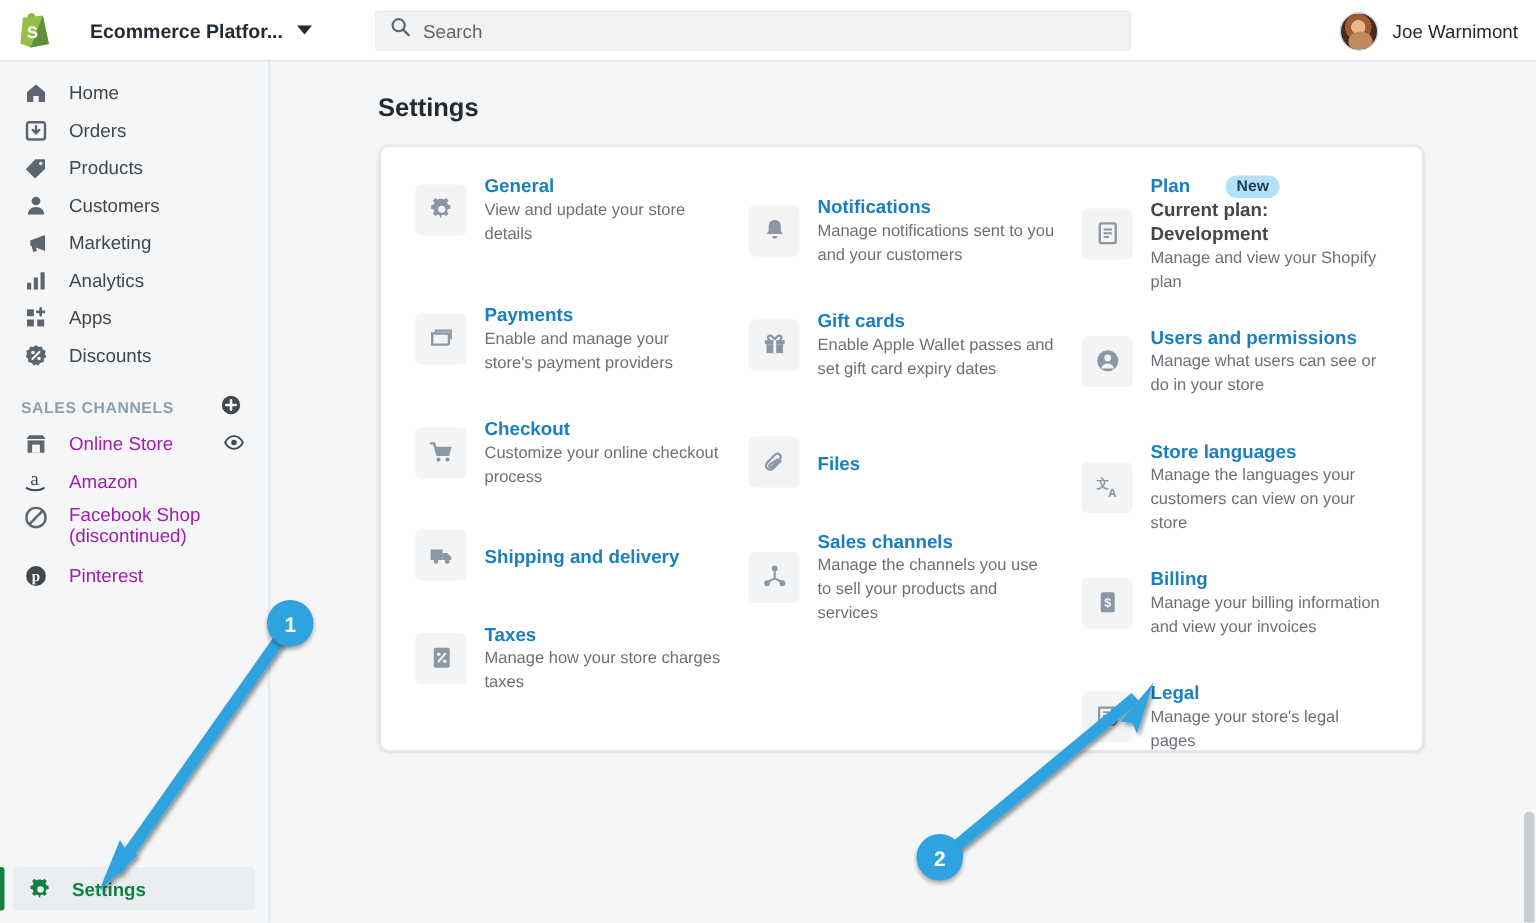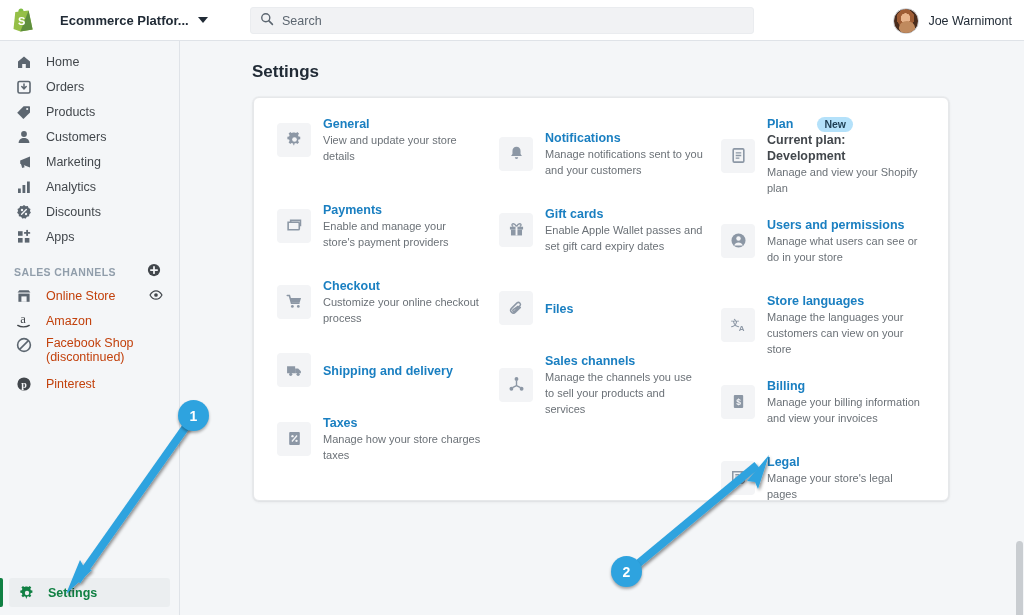--- a/index.html
+++ b/index.html
@@ -65,21 +65,21 @@
   .nav-list .nav-item { margin-bottom: 0; height: 25px; }
   .section-head {
     display: flex; align-items: center; justify-content: space-between;
     padding: 0 18px 0 14px; height: 22px; margin-top: 12px;
   }
   .section-title {
     font-size: 10.5px; font-weight: bold; color: #919eab; letter-spacing: .4px;
   }
   .chan-item {
     display: flex; align-items: center; padding-left: 14px; padding-right: 14px;
-    color: #c2410c; font-size: 12.5px; min-height: 25px; position: relative;
+    color: #a21caf; font-size: 12.5px; min-height: 25px; position: relative;
   }
   .chan-item .lbl { margin-left: 13px; line-height: 14px; }
   .eye-btn { position: absolute; right: 16px; top: 5px; }
   .settings-row {
     position: absolute; left: 0; bottom: 8px; width: 180px;
     display: flex; align-items: center; height: 29px;
   }
   .settings-bar { width: 3px; height: 29px; background: #108043; border-radius: 0 2px 2px 0; flex:0 0 auto; }
   .settings-pill {
     flex: 1; height: 29px; margin-left: 6px; margin-right: 10px;
@@ -229,39 +229,39 @@
             <rect x="6.5" y="6" width="2.8" height="8" fill="#5c6670"></rect>
             <rect x="11" y="2.5" width="2.8" height="11.5" fill="#5c6670"></rect>
           </svg>
         </span>
         <span class="lbl">Analytics</span>
       </div>
 
       <div class="nav-item">
         <span class="glyph">
           <svg width="16" height="16" viewBox="0 0 16 16">
+            <rect x="2" y="2.2" width="4.6" height="4.6" fill="#5c6670"></rect>
+            <rect x="2" y="9" width="4.6" height="4.6" fill="#5c6670"></rect>
+            <rect x="8.8" y="9" width="4.6" height="4.6" fill="#5c6670"></rect>
+            <path d="M11.1 1.6 v4.6 M8.8 3.9 h4.6" stroke="#5c6670" stroke-width="1.8" stroke-linecap="round"></path>
+          </svg>
+        </span>
+        <span class="lbl">Apps</span>
+      </div>
+
+      <div class="nav-item">
+        <span class="glyph">
+          <svg width="16" height="16" viewBox="0 0 16 16">
             <path d="M8 1 l1.7 1.3 2.1-.3 .8 2 1.9.9-.6 2 1 1.9-1.6 1.4-.2 2.1-2.1.5L9.4 14.7 8 14l-1.4.7-1.6-1.9-2.1-.5-.2-2.1L1.1 8.8l1-1.9-.6-2 1.9-.9.8-2 2.1.3z" fill="#5c6670"></path>
             <line x1="5.6" y1="10.3" x2="10.3" y2="5.6" stroke="#f4f6f8" stroke-width="1.4" stroke-linecap="round"></line>
             <circle cx="6" cy="6" r="1.2" fill="#f4f6f8"></circle>
             <circle cx="10" cy="10" r="1.2" fill="#f4f6f8"></circle>
           </svg>
         </span>
         <span class="lbl">Discounts</span>
-      </div>
-
-      <div class="nav-item">
-        <span class="glyph">
-          <svg width="16" height="16" viewBox="0 0 16 16">
-            <rect x="2" y="2.2" width="4.6" height="4.6" fill="#5c6670"></rect>
-            <rect x="2" y="9" width="4.6" height="4.6" fill="#5c6670"></rect>
-            <rect x="8.8" y="9" width="4.6" height="4.6" fill="#5c6670"></rect>
-            <path d="M11.1 1.6 v4.6 M8.8 3.9 h4.6" stroke="#5c6670" stroke-width="1.8" stroke-linecap="round"></path>
-          </svg>
-        </span>
-        <span class="lbl">Apps</span>
       </div>
     </div>
 
     <div class="section-head">
       <span class="section-title">SALES CHANNELS</span>
       <span>
         <svg width="14" height="14" viewBox="0 0 16 16">
           <circle cx="8" cy="8" r="7" fill="#42474c"></circle>
           <path d="M8 4.4 v7.2 M4.4 8 h7.2" stroke="#f4f6f8" stroke-width="2" stroke-linecap="round"></path>
         </svg>

